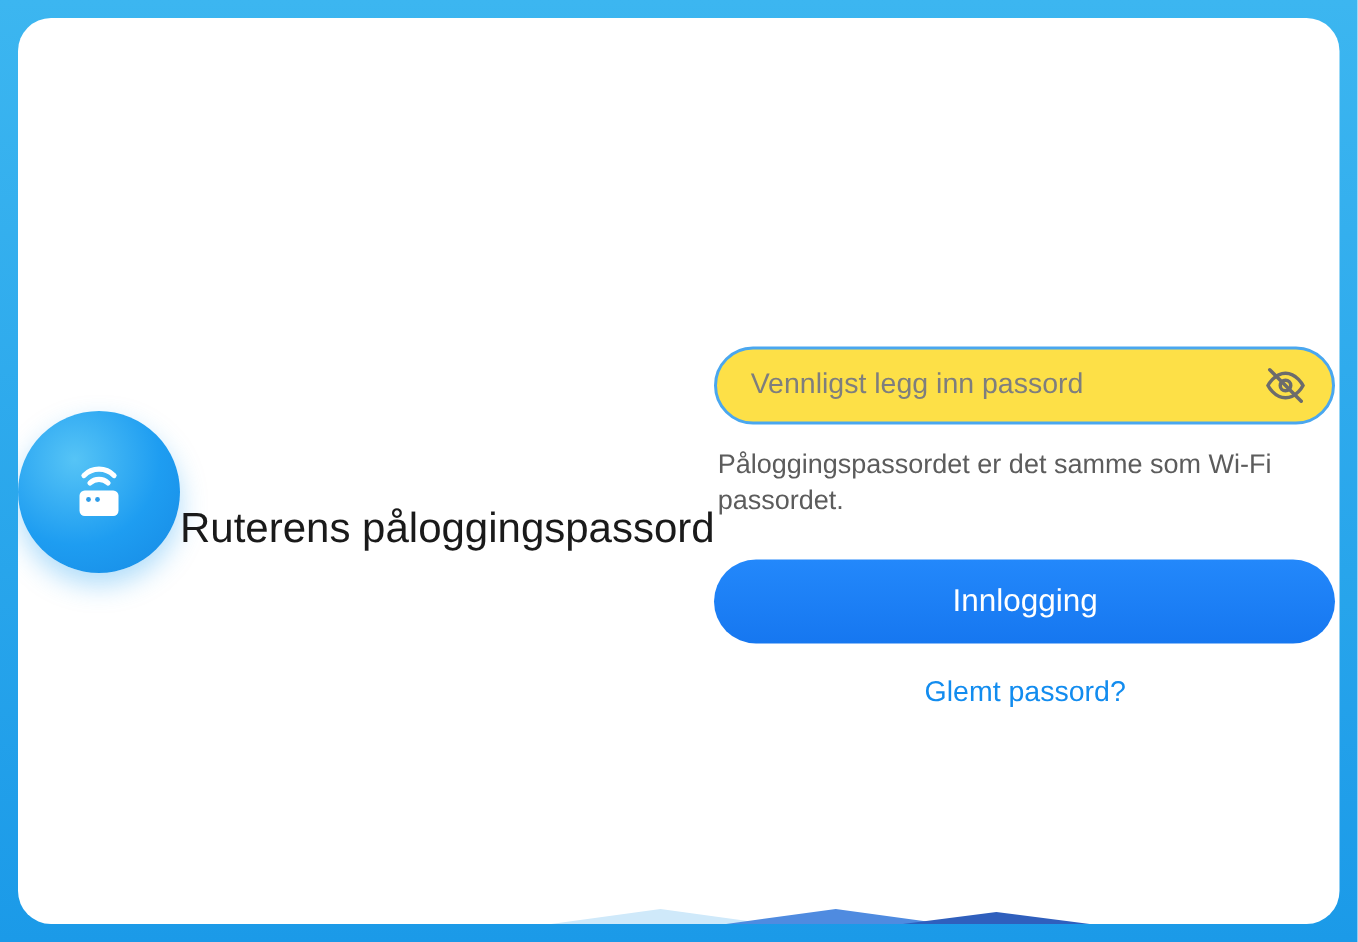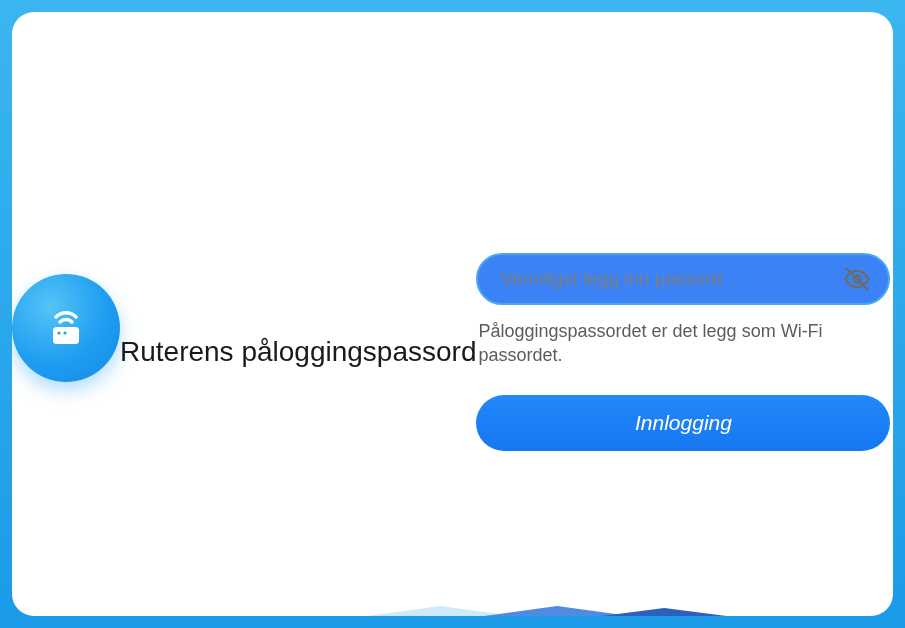--- a/index.html
+++ b/index.html
@@ -52,21 +52,21 @@
       width: 414px;
       margin-top: 48px;
       display: flex;
       flex-direction: column;
       align-items: stretch;
     }
     .input-wrapper {
       position: relative;
       width: 100%;
       height: 52px;
-      background: #3b82f6;
+      background: #fde047;
       border: 2px solid #4aa7ef;
       border-radius: 26px;
       display: flex;
       align-items: center;
       padding: 0 54px 0 22px;
     }
     .input-wrapper input {
       border: none;
       background: transparent;
       width: 100%;
@@ -102,21 +102,20 @@
       margin-top: 28px;
       width: 100%;
       height: 56px;
       border: none;
       border-radius: 28px;
       background: linear-gradient(180deg, #2388fb 0%, #1677f0 100%);
       color: #ffffff;
       font-size: 21px;
       font-weight: 500;
       cursor: pointer;
-      font-style: italic;
     }
     .forgot-link {
       margin-top: 22px;
       text-align: center;
       font-size: 19px;
       color: #128cef;
       cursor: pointer;
     }
     .bottom-deco {
       position: absolute;
@@ -155,24 +154,25 @@
       <input type="password" placeholder="Vennligst legg inn passord" style="">
       <span class="eye-toggle">
         <svg width="28" height="28" viewBox="0 0 24 24">
           <path d="M2 12s3.5-7 10-7 10 7 10 7-3.5 7-10 7S2 12 2 12z" fill="none" stroke="currentColor" stroke-width="2"></path>
           <circle cx="12" cy="12" r="3" fill="none" stroke="currentColor" stroke-width="2"></circle>
           <line x1="3" y1="3" x2="21" y2="21" stroke="currentColor" stroke-width="2" stroke-linecap="round"></line>
         </svg>
       </span>
     </div>
 
-    <div class="hint">Påloggingspassordet er det legg som Wi-Fi passordet.</div>
+    <div class="hint">Påloggingspassordet er det samme som Wi-Fi passordet.</div>
 
     <button class="login-btn">Innlogging</button>
 
+    <div class="forgot-link">Glemt passord?</div>
 
   </div>
 
   <div class="bottom-deco">
     <svg viewBox="0 0 905 12" preserveAspectRatio="none">
       <polygon points="350,12 440,0 530,12" fill="#cfe9fa"></polygon>
       <polygon points="470,12 560,0 650,12" fill="#4f8be0"></polygon>
       <polygon points="590,12 670,2 750,12" fill="#2f5fbd"></polygon>
     </svg>
   </div>

